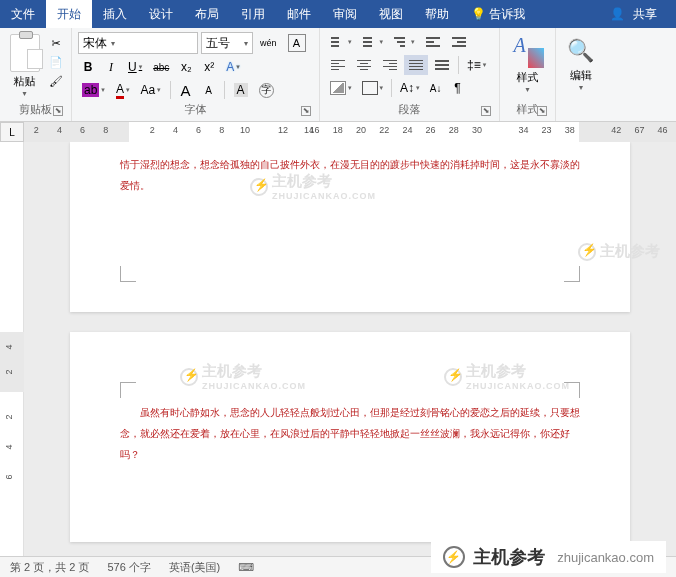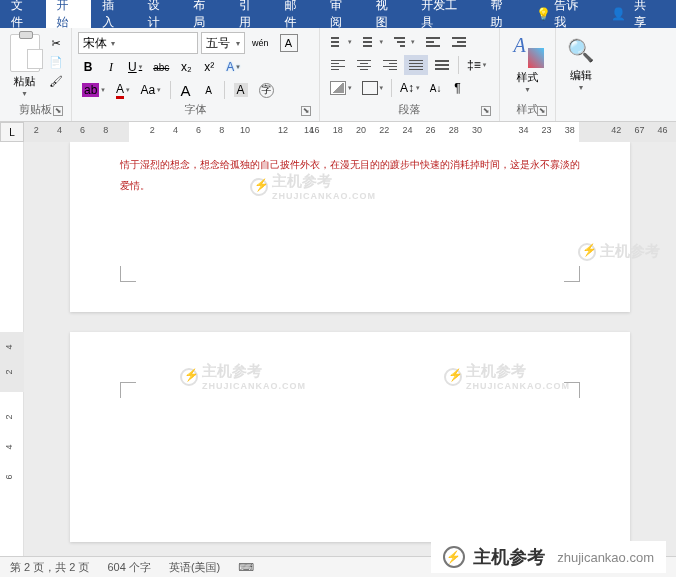--- a/index.html
+++ b/index.html
@@ -22,21 +22,21 @@
 .clip-icon::after{content:"";position:absolute;bottom:2px;right:-4px;width:14px;height:18px;background:#fff;border:1px solid #ccc;}
 .paste-col .lbl{font-size:11px;margin-top:2px;}
 .paste-col .dd{font-size:8px;color:#666;}
 .mini-col{display:flex;flex-direction:column;gap:3px;padding-top:3px;}
 .mini-ico{width:18px;height:16px;display:flex;align-items:center;justify-content:center;font-size:11px;}
 
 .font-col{display:flex;flex-direction:column;gap:3px;}
 .font-row{display:flex;gap:3px;align-items:center;}
 .combo{height:22px;border:1px solid #c0c0c0;background:#fff;display:flex;align-items:center;padding:0 4px;font-size:12px;}
 .combo.font{width:120px;}
-.combo.size{width:44px;justify-content:space-between;}
+.combo.size{width:52px;justify-content:space-between;}
 .combo .dd{font-size:8px;color:#666;margin-left:4px;}
 .btn{height:20px;min-width:20px;padding:0 3px;display:flex;align-items:center;justify-content:center;border:1px solid transparent;font-size:12px;cursor:pointer;}
 .btn .dd{font-size:7px;margin-left:2px;color:#666;}
 .boxed-a{width:18px;height:18px;border:1px solid #888;display:flex;align-items:center;justify-content:center;font-size:11px;}
 
 .para-col{display:flex;flex-direction:column;gap:3px;}
 .para-row{display:flex;gap:2px;align-items:center;}
 .align-ico{width:16px;height:14px;display:flex;flex-direction:column;justify-content:space-around;padding:1px;}
 .align-ico span{height:1.5px;background:#555;}
 .sep{width:1px;height:18px;background:#d0d0d0;margin:0 2px;}
@@ -89,21 +89,20 @@
 <div class="menubar">
   <div class="tab file">文件</div>
   <div class="tab active">开始</div>
   <div class="tab">插入</div>
   <div class="tab">设计</div>
   <div class="tab">布局</div>
   <div class="tab">引用</div>
   <div class="tab">邮件</div>
   <div class="tab">审阅</div>
   <div class="tab">视图</div>
-  <div class="tab">开发工具</div>
   <div class="tab">帮助</div>
   <div class="tab"><span>💡</span>&nbsp;<span>告诉我</span></div>
   <div class="right">
     <div class="tab">👤 <span>共享</span></div>
   </div>
 </div>
 
 <div class="ribbon">
 
   <div class="group" style="width:72px">
@@ -387,28 +386,29 @@
       <div class="crop tl" style="top:50px;left:50px"></div>
       <div class="crop tr" style="top:50px;right:50px"></div>
       <div class="wm" style="top:30px;left:110px">
         <div class="wm-ico"></div>
         <div><span>主机参考</span><span class="sub">ZHUJICANKAO.COM</span></div>
       </div>
       <div class="wm" style="top:30px;right:60px">
         <div class="wm-ico"></div>
         <div><span>主机参考</span><span class="sub">ZHUJICANKAO.COM</span></div>
       </div>
+      <div class="page-text p2t">　　虽然有时心静如水，思念的人儿轻轻点般划过心田，但那是经过刻骨铭心的爱恋之后的延续，只要想念，就必然还在爱着，放在心里，在风浪过后的平静中轻轻地掀起一丝丝波澜，我永远记得你，你还好吗？</div>
     </div>
 
   </div>
 </div>
 
 <div class="statusbar">
   <span>第 2 页，共 2 页</span>
-  <span>604 个字</span>
+  <span>576 个字</span>
   <span>英语(美国)</span>
   <span>⌨</span>
 </div>
 
 <div class="overlay-wm">
   <div class="circ">⚡</div>
   <span>主机参考</span>
   <span class="domain">zhujicankao.com</span>
 </div>
 

